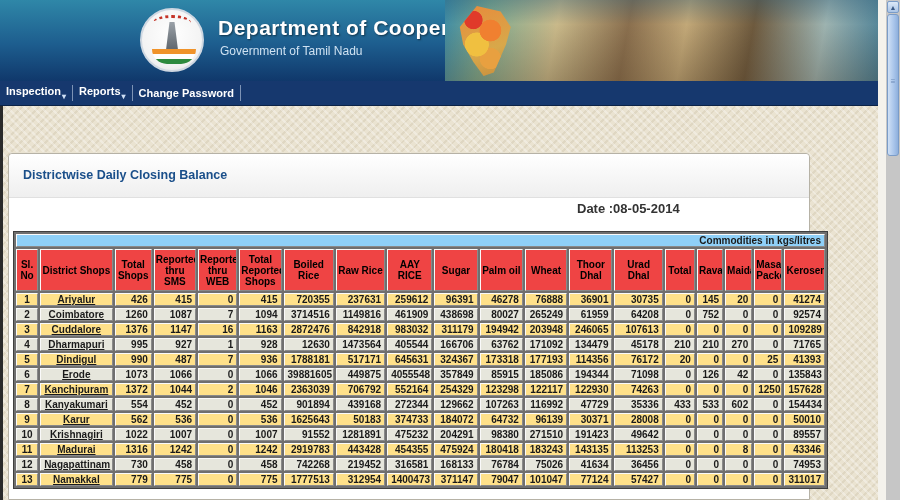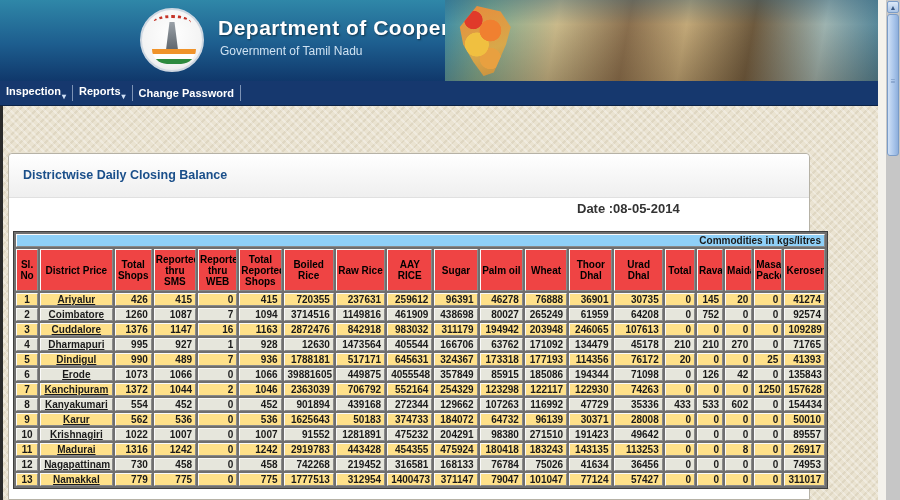--- a/index.html
+++ b/index.html
@@ -160,21 +160,21 @@
         <col style="width:27px">
           <col style="width:28px">
           <col style="width:40px">
       </colgroup>
       <thead>
         <tr>
           <td class="units-cell" colspan="19">Commodities in kgs/litres</td>
         </tr>
         <tr>
             <th class="colhead">Sl. No</th>
-            <th class="colhead">District Price</th>
+            <th class="colhead">District Shops</th>
             <th class="colhead">Total Shops</th>
             <th class="colhead">Reported thru SMS</th>
             <th class="colhead">Reported thru WEB</th>
             <th class="colhead">Total Reported Shops</th>
             <th class="colhead">Boiled Rice</th>
             <th class="colhead">Raw Rice</th>
             <th class="colhead">AAY RICE</th>
             <th class="colhead">Sugar</th>
             <th class="colhead">Palm oil</th>
             <th class="colhead">Wheat</th>
@@ -269,21 +269,21 @@
             <td class="num">210</td>
             <td class="num">210</td>
             <td class="num">270</td>
             <td class="num">0</td>
             <td class="num">71765</td>
           </tr>
           <tr class="odd">
             <td class="sl">5</td>
             <td class="dist"><span class="dist-link">Dindigul</span></td>
             <td class="num">990</td>
-            <td class="num">489</td>
+            <td class="num">487</td>
             <td class="num">7</td>
             <td class="num">936</td>
             <td class="num">1788181</td>
             <td class="num">517171</td>
             <td class="num">645631</td>
             <td class="num">324367</td>
             <td class="num">173318</td>
             <td class="num">177193</td>
             <td class="num">114356</td>
             <td class="num">76172</td>
@@ -410,21 +410,21 @@
             <td class="num">454355</td>
             <td class="num">475924</td>
             <td class="num">180418</td>
             <td class="num">183243</td>
             <td class="num">143135</td>
             <td class="num">113253</td>
             <td class="num">0</td>
             <td class="num">0</td>
             <td class="num">8</td>
             <td class="num">0</td>
-            <td class="num">26917</td>
+            <td class="num">43346</td>
           </tr>
           <tr class="even">
             <td class="sl">12</td>
             <td class="dist"><span class="dist-link">Nagapattinam</span></td>
             <td class="num">730</td>
             <td class="num">458</td>
             <td class="num">0</td>
             <td class="num">458</td>
             <td class="num">742268</td>
             <td class="num">219452</td>

